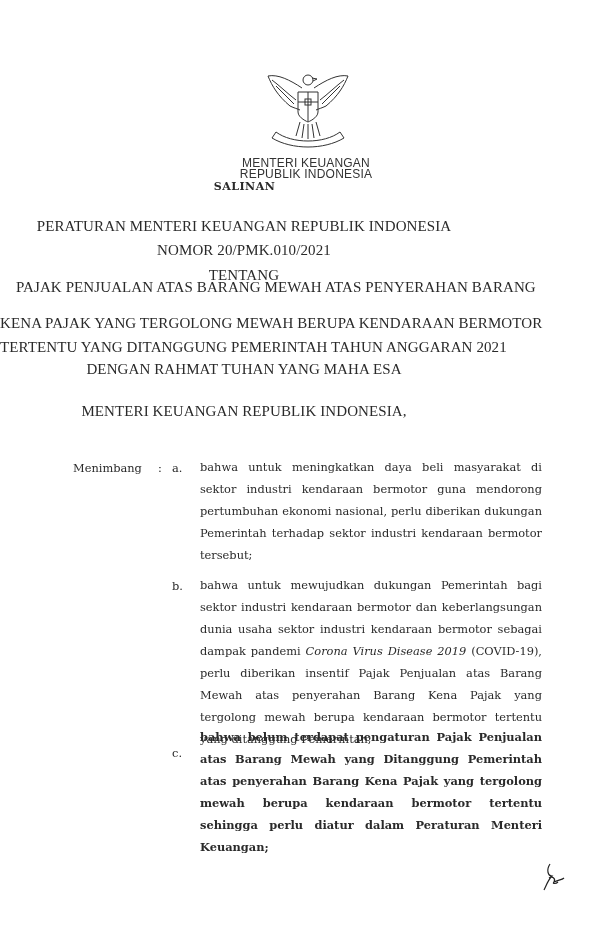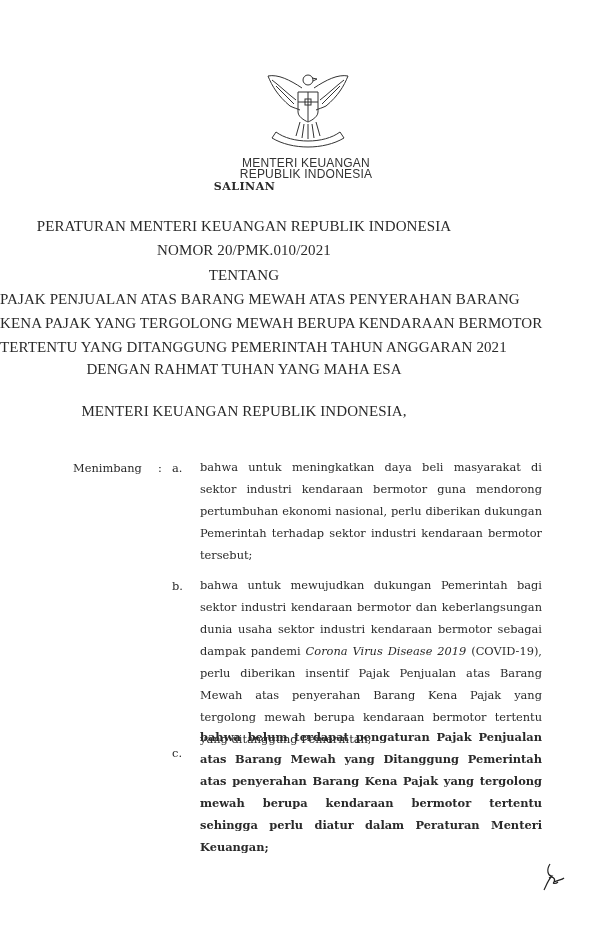--- a/index.html
+++ b/index.html
@@ -52,21 +52,21 @@
   </g>
 </svg>
 
 <div class="ministry" style="top:156px;">MENTERI KEUANGAN</div>
 <div class="ministry" style="top:167px;">REPUBLIK INDONESIA</div>
 <div class="salinan">SALINAN</div>
 
 <div class="center-line" style="top:218px;">PERATURAN MENTERI KEUANGAN REPUBLIK INDONESIA</div>
 <div class="center-line" style="top:242px;">NOMOR  20/PMK.010/2021</div>
 <div class="center-line" style="top:267px;">TENTANG</div>
-<div class="center-line" style="top:291px;">PAJAK PENJUALAN ATAS BARANG MEWAH ATAS PENYERAHAN BARANG</div>
+<div class="center-line" style="top:279px;margin-left:16px;">PAJAK PENJUALAN ATAS BARANG MEWAH ATAS PENYERAHAN BARANG</div>
 <div class="center-line" style="top:315px;">KENA PAJAK YANG TERGOLONG MEWAH BERUPA KENDARAAN BERMOTOR</div>
 <div class="center-line" style="top:339px;">TERTENTU YANG DITANGGUNG PEMERINTAH TAHUN ANGGARAN 2021</div>
 
 <div class="center-line" style="top:357px; margin-top:4px;"><span style="position:relative; top:0;">DENGAN RAHMAT TUHAN YANG MAHA ESA</span></div>
 <div class="center-line" style="top:403px;">MENTERI KEUANGAN REPUBLIK INDONESIA,</div>
 
 <div class="label">Menimbang</div>
 <div class="colon">:</div>
 
 <div class="item-letter" style="top:461px;">a.</div>

